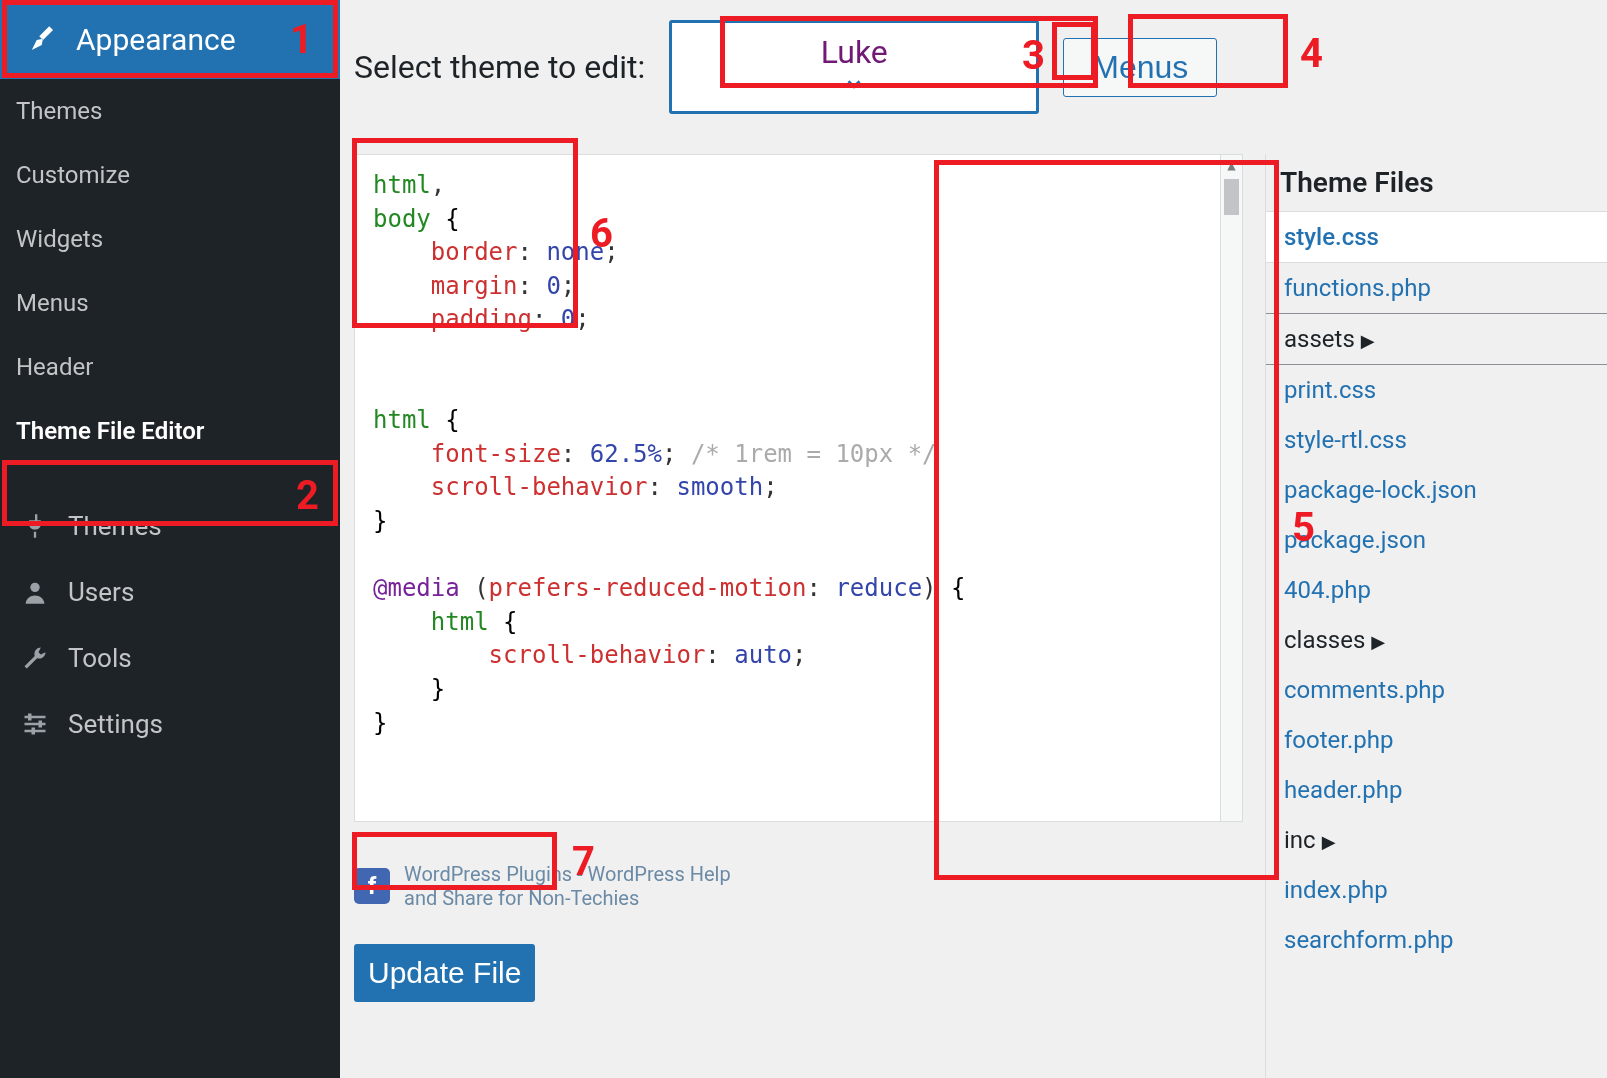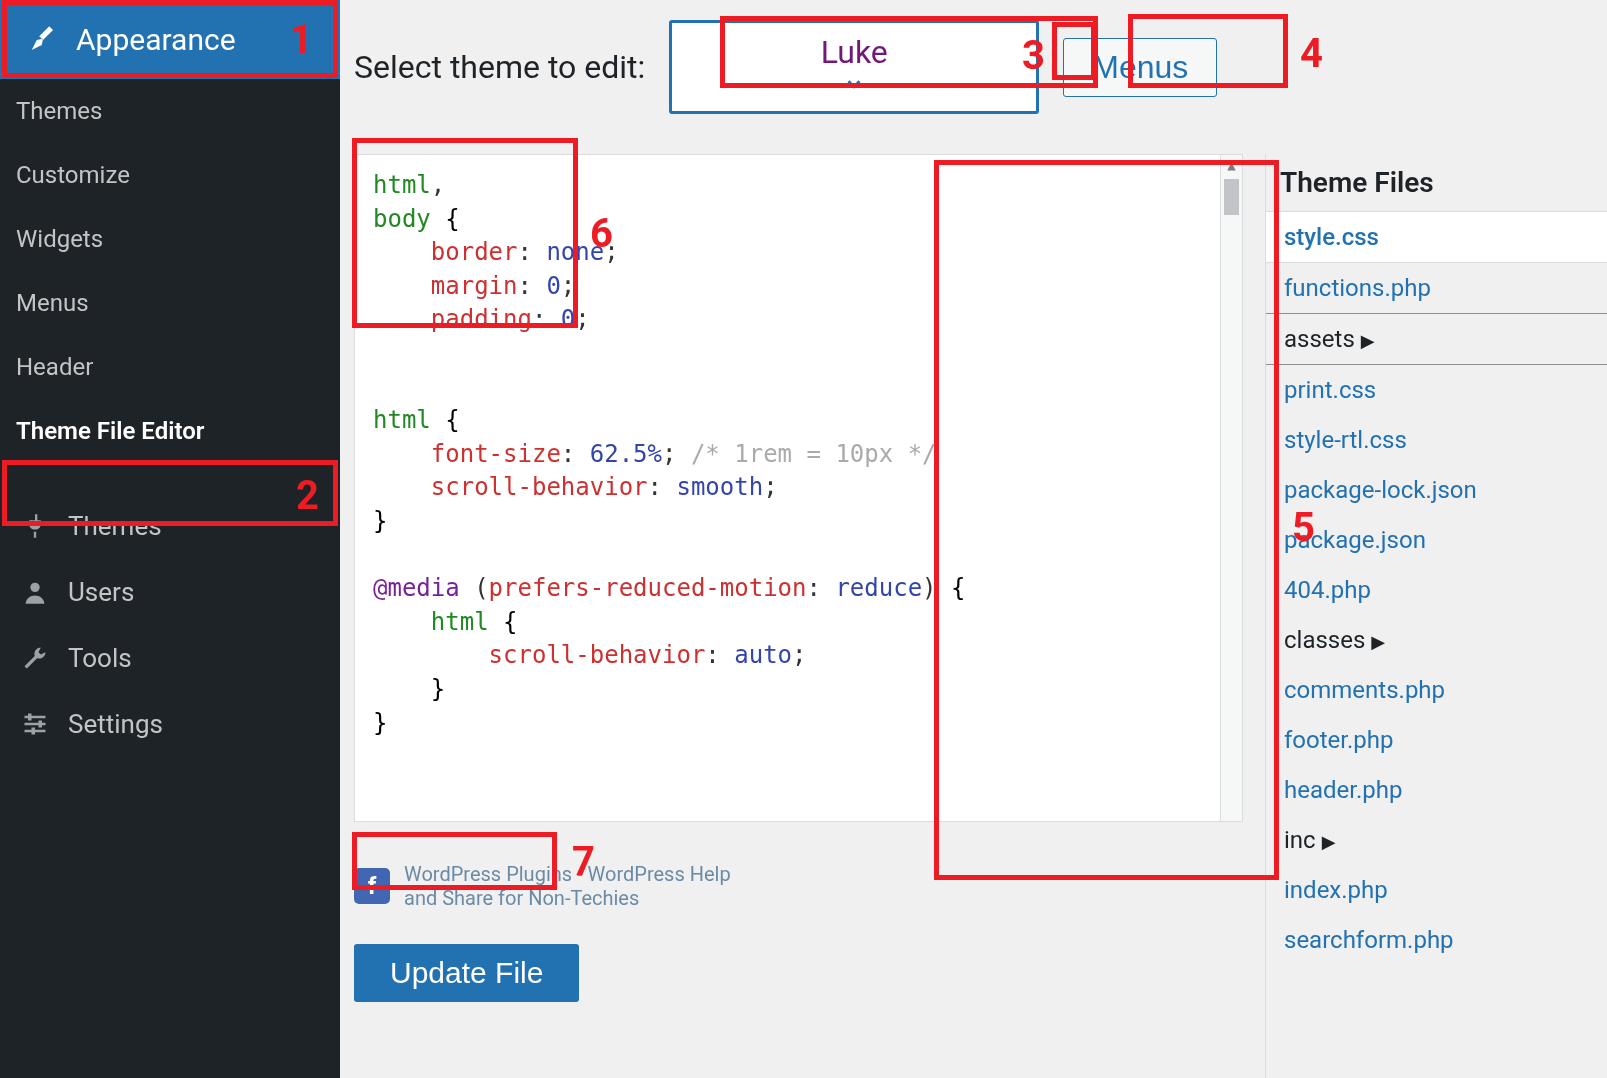--- a/index.html
+++ b/index.html
@@ -136,21 +136,21 @@
   margin-top: 40px;
   color:#6b8aa5;
   font-size:20px;
 }
 .promo .fb{
   width:36px;height:36px;background:#4267B2;border-radius:5px;color:#fff;
   display:flex;align-items:center;justify-content:center;font-weight:bold;font-size:24px;
 }
 .update-btn{
   background:#2271b1;color:#fff;border:none;font-size:30px;
-  padding:12px 36px;border-radius:3px;margin-top:34px;align-self:flex-start;
+  padding:12px 14px;border-radius:3px;margin-top:34px;align-self:flex-start;
 }
 
 .files-col{
   width:342px;
   border-left:1px solid #dcdcde;
   position: relative;
 }
 .files-title{
   font-size:28px;font-weight:600;color:#1d2327;padding:12px 14px;
 }

